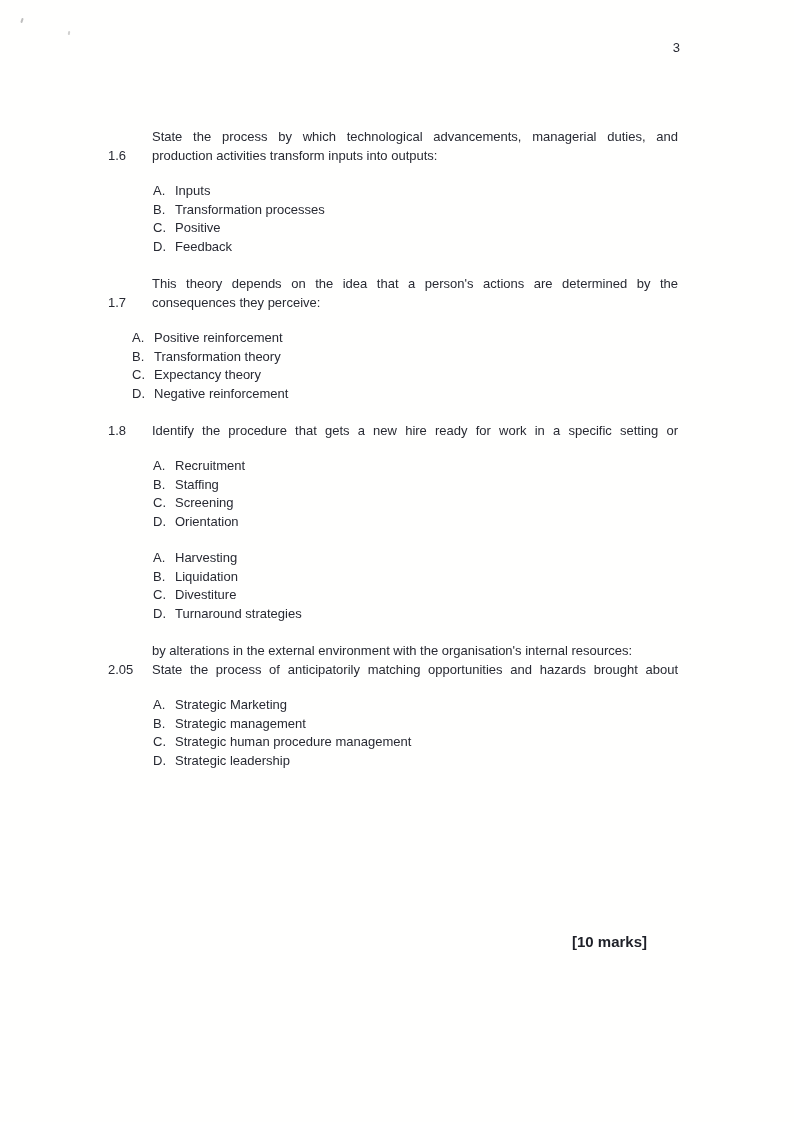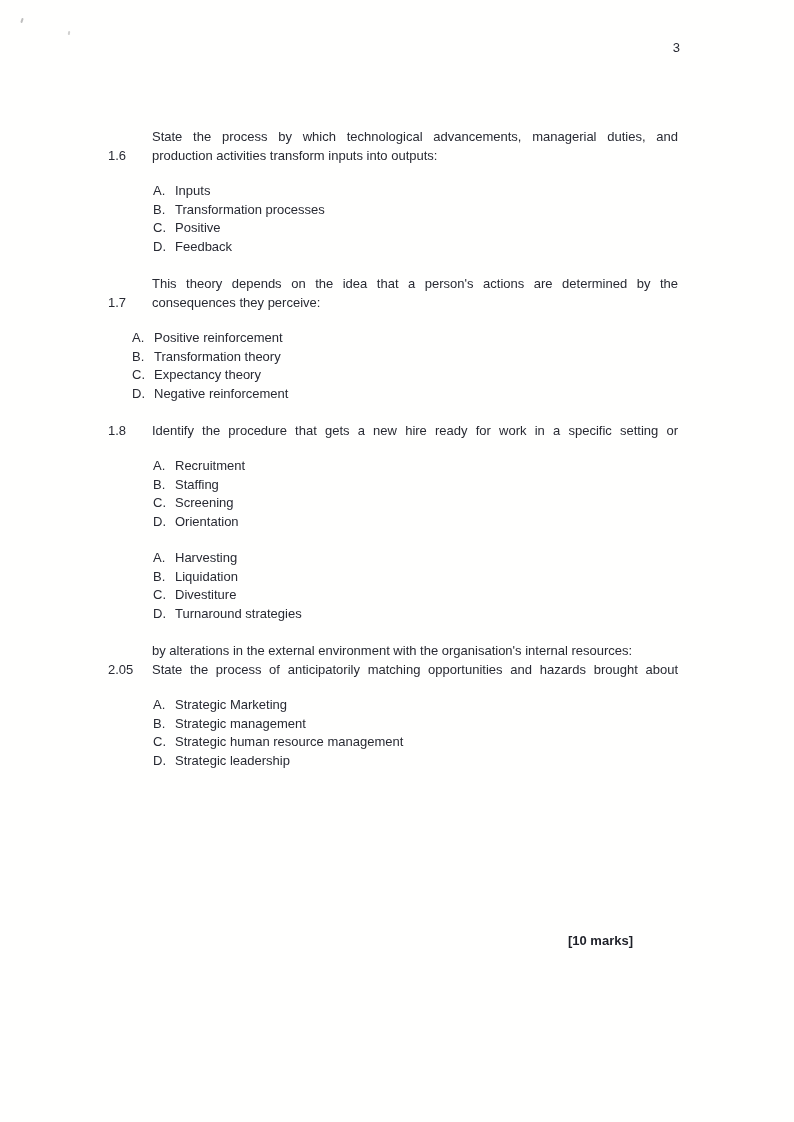--- a/index.html
+++ b/index.html
@@ -67,22 +67,22 @@
     line-height: 18.5px;
     white-space: nowrap;
   }
   .opt-letter {
     width: 22px;
     flex: 0 0 22px;
   }
   .marks {
     position: absolute;
     top: 933px;
-    right: 161px;
-    font-size: 13px;
+    right: 147px;
+    font-size: 15px;
     font-weight: bold;
     color: #1e2028;
   }
   .speck {
     position: absolute;
     background: #8a8a8a;
     opacity: 0.55;
     border-radius: 1px;
   }
   .speck-1 { left: 21px; top: 18px; width: 2px; height: 5px; transform: rotate(18deg); }
@@ -216,21 +216,21 @@
         <div class="option">
           <span class="opt-letter">A.</span>
           <span>Strategic Marketing</span>
         </div>
         <div class="option">
           <span class="opt-letter">B.</span>
           <span>Strategic management</span>
         </div>
         <div class="option">
           <span class="opt-letter">C.</span>
-          <span>Strategic human resource management</span>
+          <span>Strategic human procedure management</span>
         </div>
         <div class="option">
           <span class="opt-letter">D.</span>
           <span>Strategic leadership</span>
         </div>
       </div>
     </div>
 
   </div>
 

